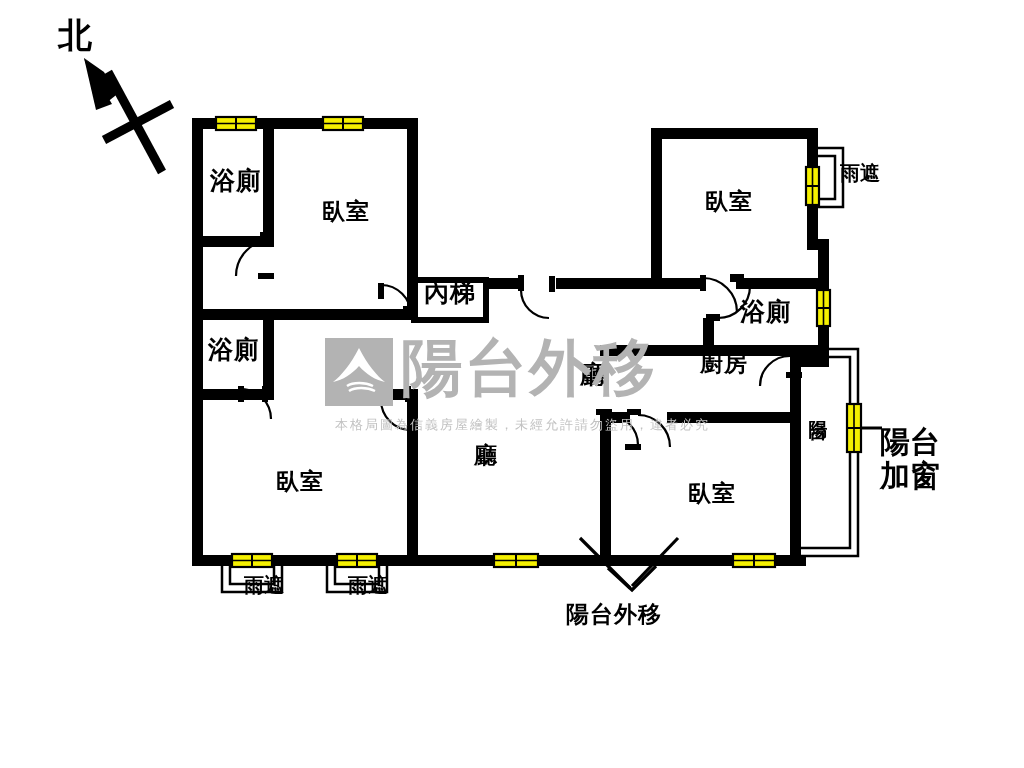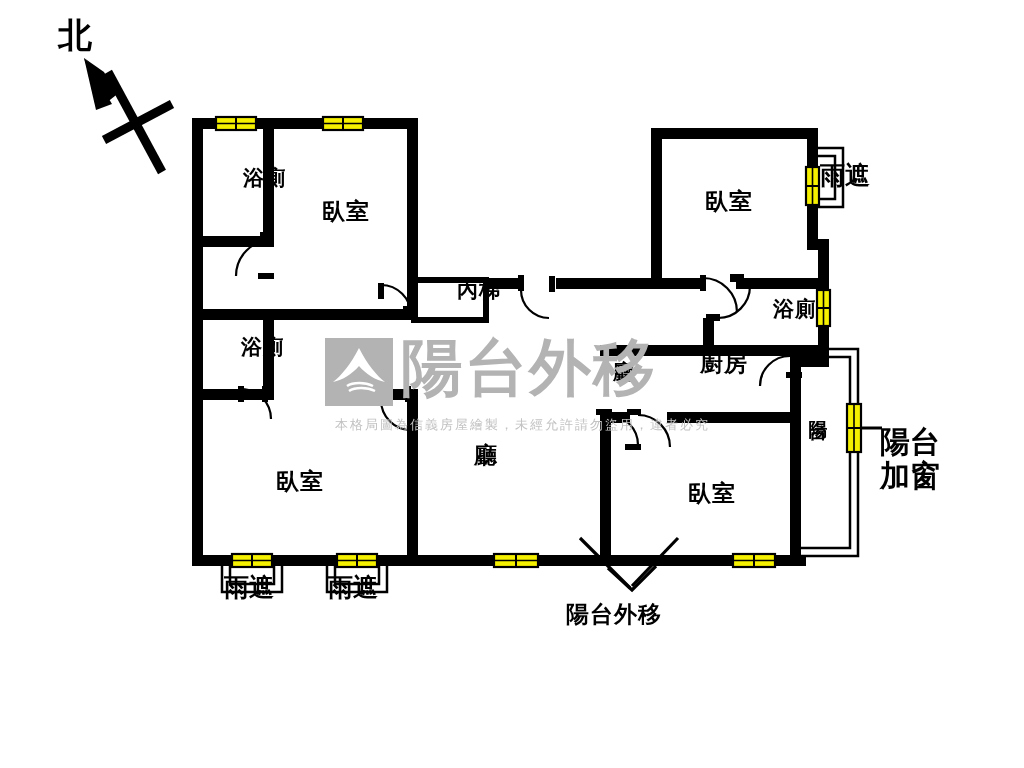--- a/index.html
+++ b/index.html
@@ -30,22 +30,22 @@
     font-family: "DejaVu Sans", "Liberation Sans", sans-serif;
   }
   .lbl {
     position: absolute;
     color: #000000;
     white-space: nowrap;
     font-weight: 700;
     line-height: 1;
     font-family: "DejaVu Sans", "Liberation Sans", sans-serif;
   }
-  .lbl-room { font-size: 21px; letter-spacing: 1px; margin-left: 33px; }
-  .lbl-small { font-size: 25px; letter-spacing: 0px; }
+  .lbl-room { font-size: 25px; letter-spacing: 1px; }
+  .lbl-small { font-size: 20px; letter-spacing: 0px; padding-left: 20px; }
   .lbl-big { font-size: 23px; letter-spacing: 1px; }
   .lbl-north { font-size: 34px; }
   .lbl-vert {
     writing-mode: vertical-rl;
     text-orientation: upright;
     font-size: 19px;
     line-height: 1.05;
   }
   .lbl-2line {
     font-size: 30px;

